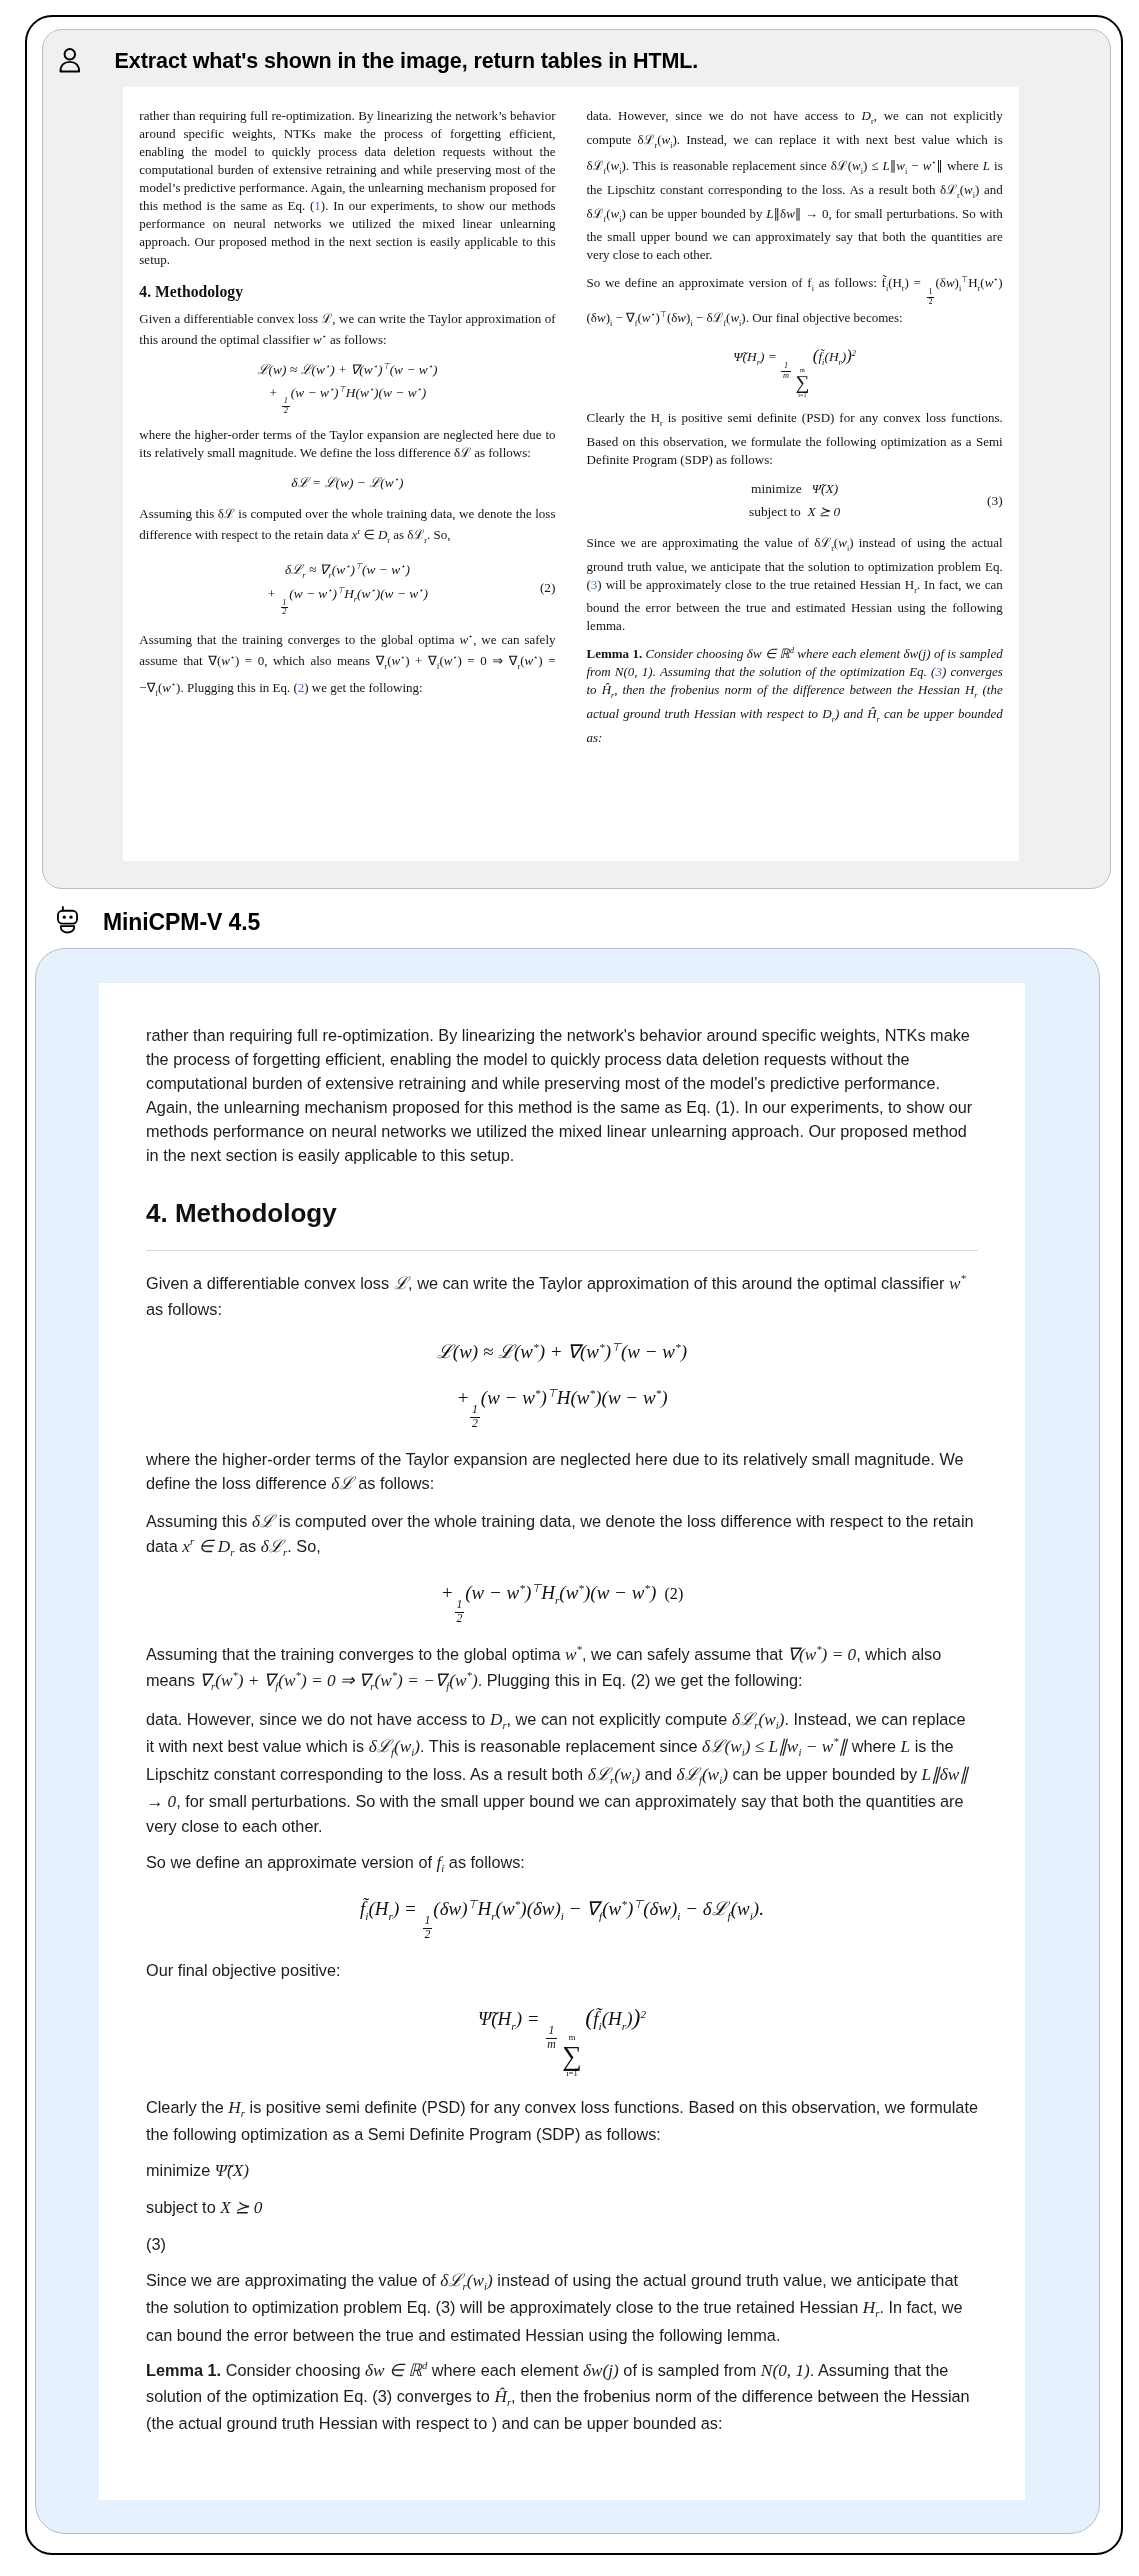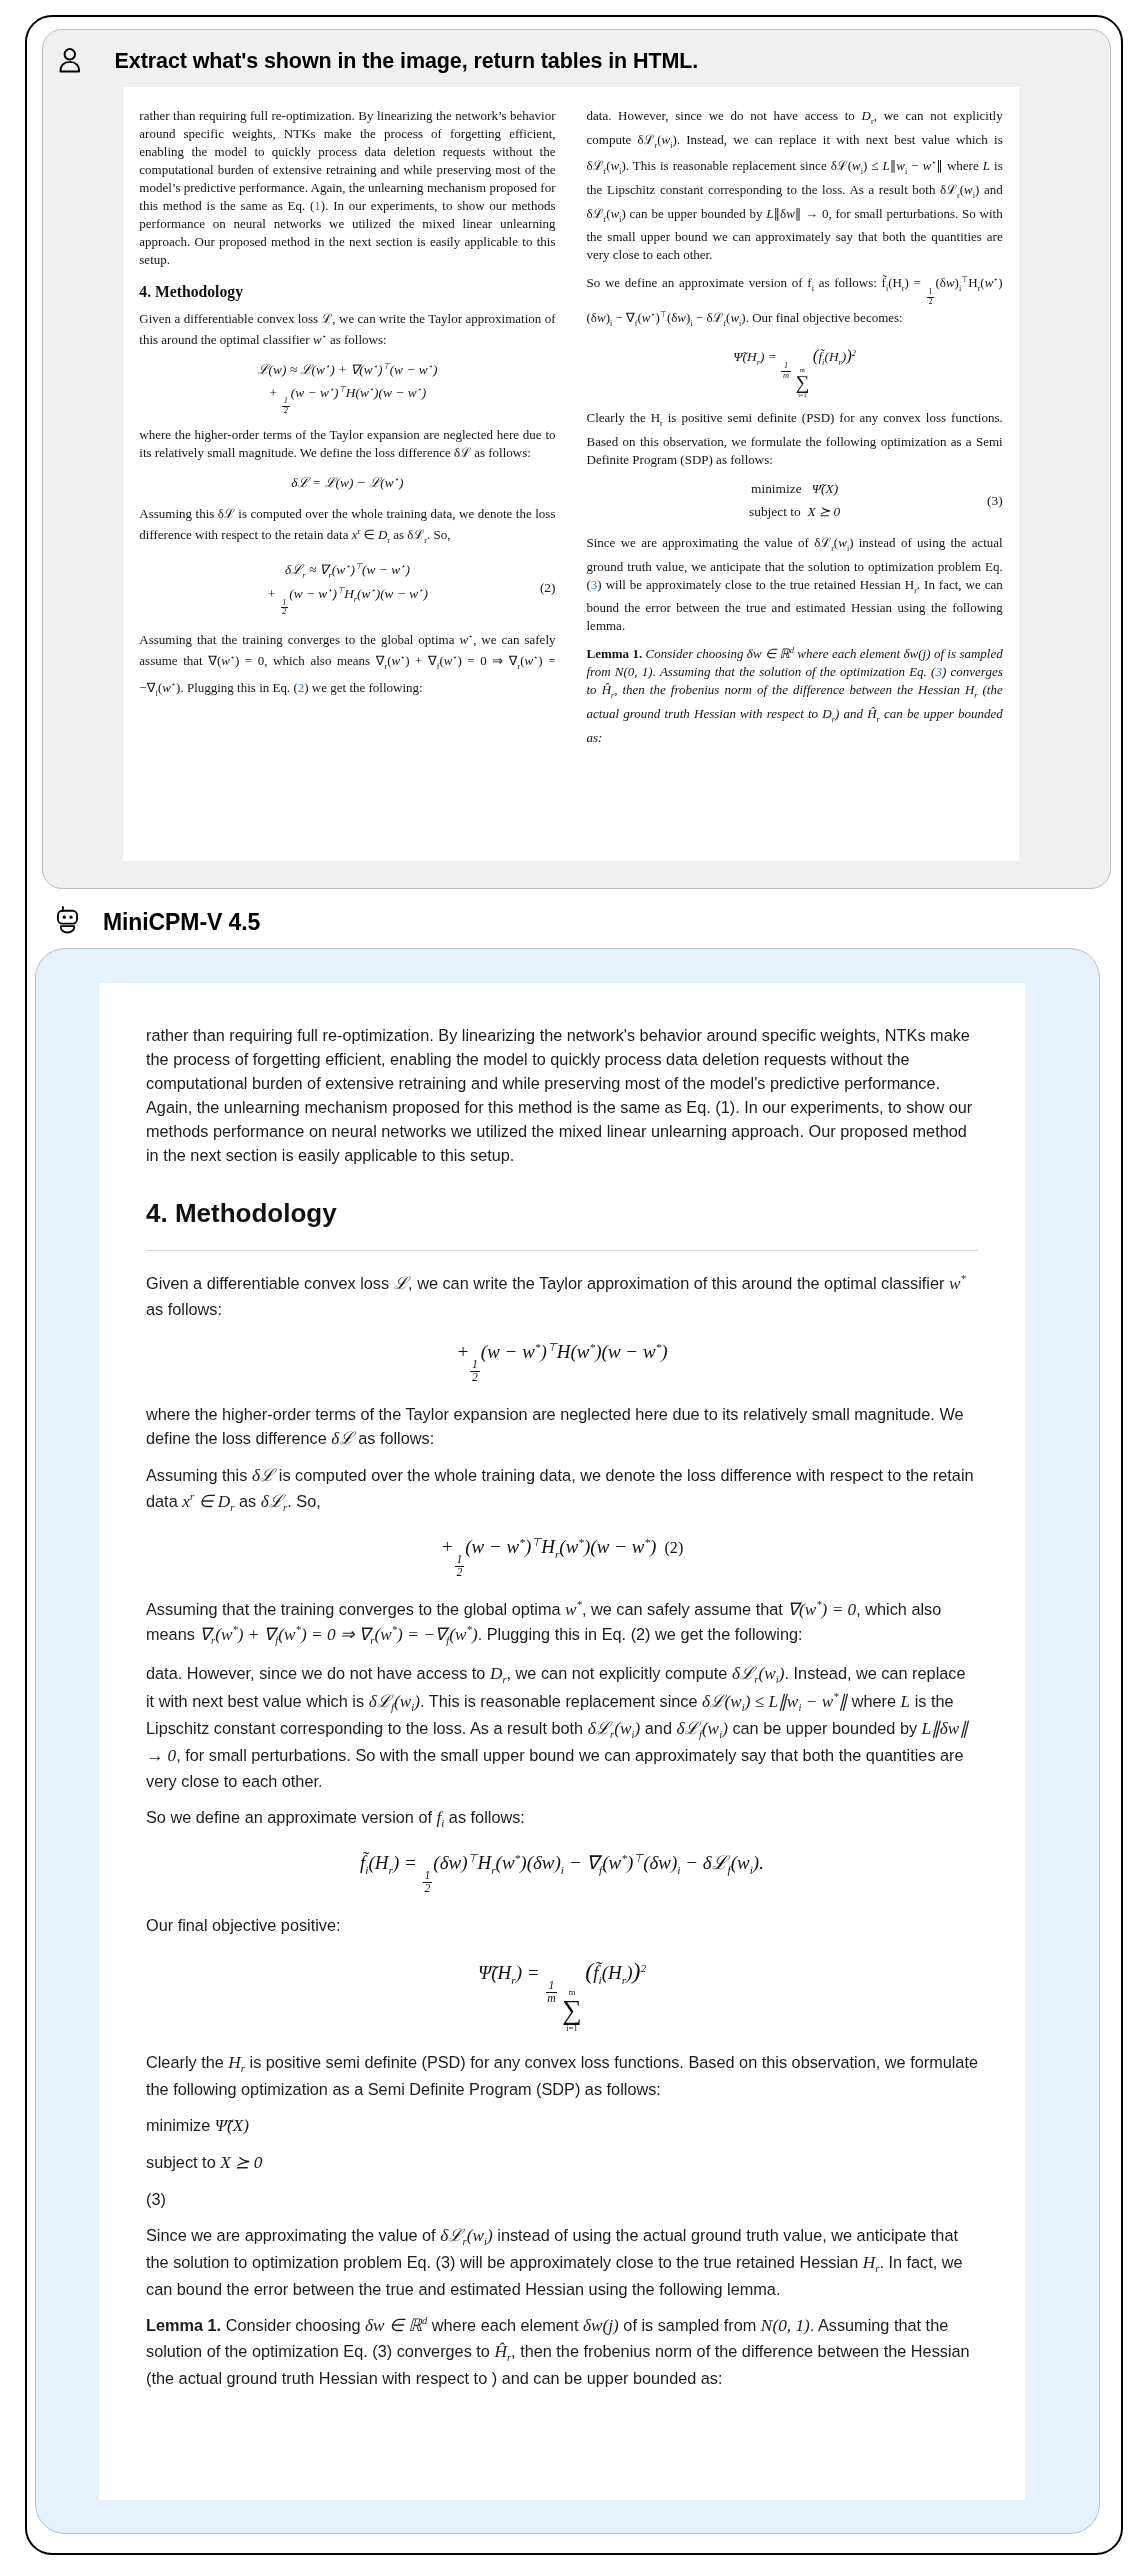--- a/index.html
+++ b/index.html
@@ -130,20 +130,21 @@
     </svg>
   </span>
   <span class="model-name">MiniCPM-V 4.5</span>
 </div>
 
 <div class="assistant-bubble"></div>
 <div class="response">
     <div class="rp">rather than requiring full re-optimization. By linearizing the network's behavior around specific weights, NTKs make the process of forgetting efficient, enabling the model to quickly process data deletion requests without the computational burden of extensive retraining and while preserving most of the model's predictive performance. Again, the unlearning mechanism proposed for this method is the same as Eq. (1). In our experiments, to show our methods performance on neural networks we utilized the mixed linear unlearning approach. Our proposed method in the next section is easily applicable to this setup.</div>
     <div class="rh">4. Methodology</div>
     <div class="rp">Given a differentiable convex loss <span class="m">ℒ</span>, we can write the Taylor approximation of this around the optimal classifier <span class="m">w<sup>*</sup></span> as follows:</div>
+    <div class="req">ℒ(w) ≈ ℒ(w<sup>*</sup>) + ∇(w<sup>*</sup>)<sup>⊤</sup>(w − w<sup>*</sup>)</div>
     <div class="req">+<span class="frac">
         <span>1</span>
         <span>2</span>
       </span>(w − w<sup>*</sup>)<sup>⊤</sup>H(w<sup>*</sup>)(w − w<sup>*</sup>)</div>
     <div class="rp">where the higher-order terms of the Taylor expansion are neglected here due to its relatively small magnitude. We define the loss difference <span class="m">δℒ</span> as follows:</div>
     <div class="rp">Assuming this <span class="m">δℒ</span> is computed over the whole training data, we denote the loss difference with respect to the retain data <span class="m">x<sup>r</sup> ∈ D<sub>r</sub></span> as <span class="m">δℒ<sub>r</sub></span>. So,</div>
     <div class="req">+<span class="frac">
         <span>1</span>
         <span>2</span>
       </span>(w − w<sup>*</sup>)<sup>⊤</sup>H<sub>r</sub>(w<sup>*</sup>)(w − w<sup>*</sup>)<span class="up">(2)</span></div>

